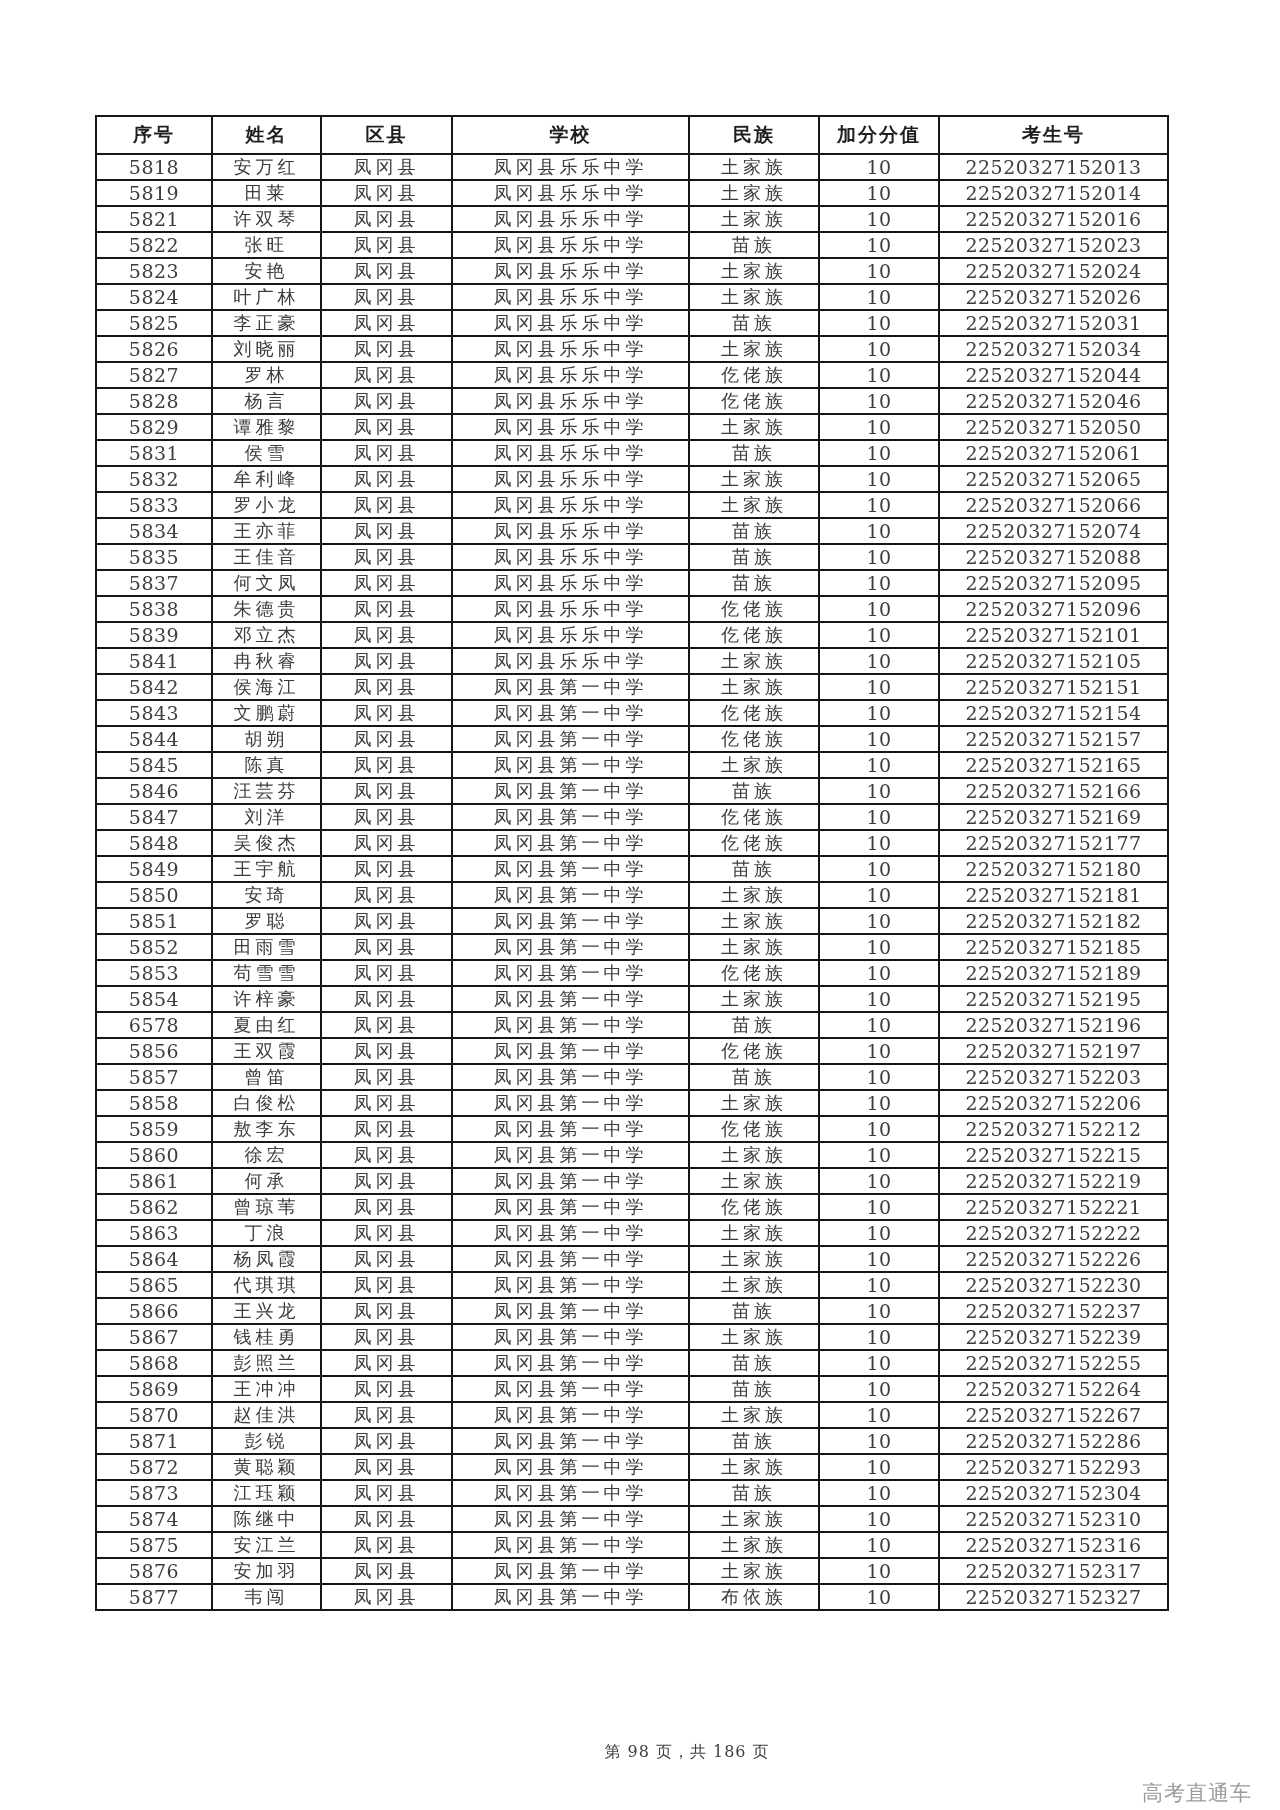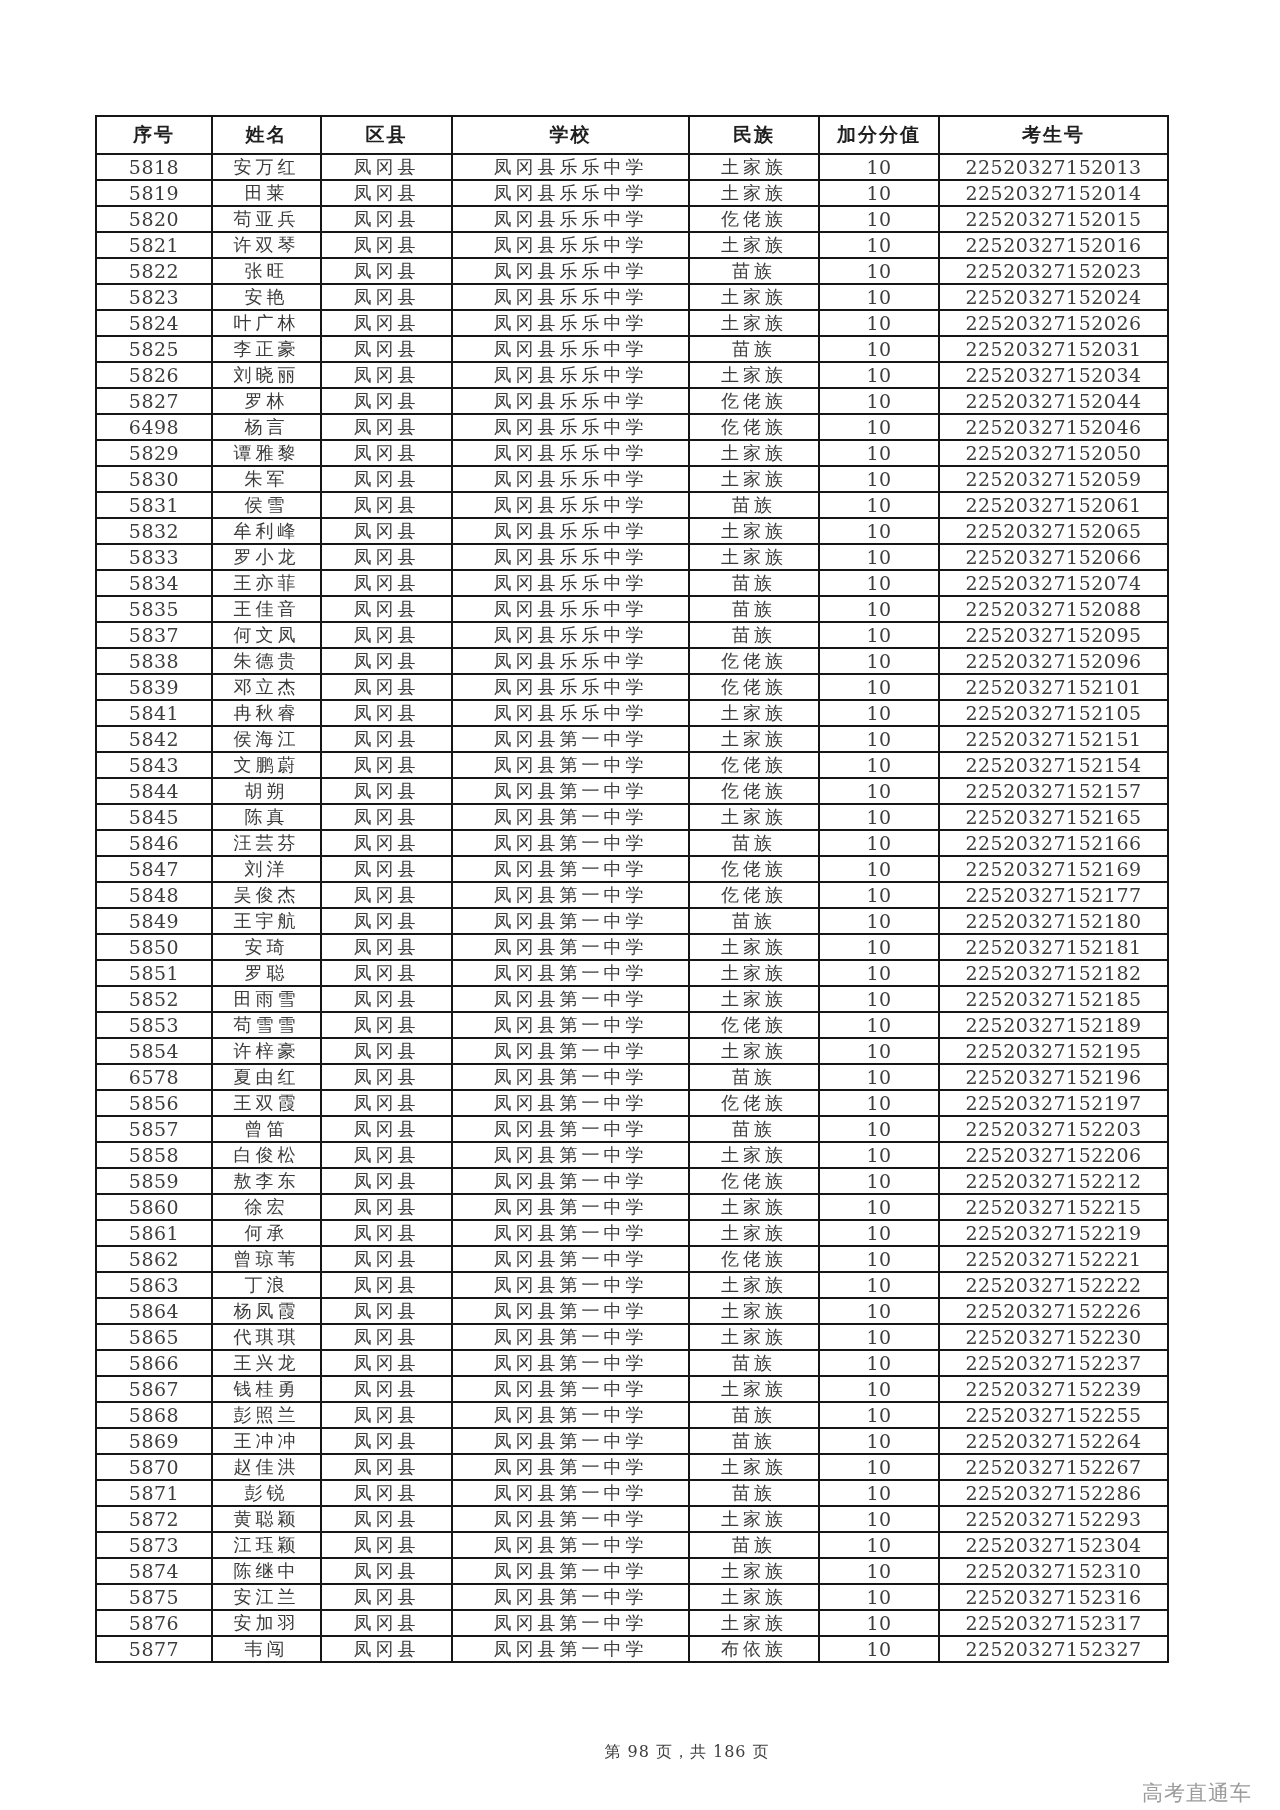--- a/index.html
+++ b/index.html
@@ -101,29 +101,20 @@
         <tr>
           <td class="num">5819</td>
           <td class="cjk">田莱</td>
           <td class="cjk">凤冈县</td>
           <td class="cjk">凤冈县乐乐中学</td>
           <td class="cjk">土家族</td>
           <td class="num">10</td>
           <td class="num">22520327152014</td>
         </tr>
         <tr>
-          <td class="num">5820</td>
-          <td class="cjk">苟亚兵</td>
-          <td class="cjk">凤冈县</td>
-          <td class="cjk">凤冈县乐乐中学</td>
-          <td class="cjk">仡佬族</td>
-          <td class="num">10</td>
-          <td class="num">22520327152015</td>
-        </tr>
-        <tr>
           <td class="num">5821</td>
           <td class="cjk">许双琴</td>
           <td class="cjk">凤冈县</td>
           <td class="cjk">凤冈县乐乐中学</td>
           <td class="cjk">土家族</td>
           <td class="num">10</td>
           <td class="num">22520327152016</td>
         </tr>
         <tr>
           <td class="num">5822</td>
@@ -173,45 +164,36 @@
         <tr>
           <td class="num">5827</td>
           <td class="cjk">罗林</td>
           <td class="cjk">凤冈县</td>
           <td class="cjk">凤冈县乐乐中学</td>
           <td class="cjk">仡佬族</td>
           <td class="num">10</td>
           <td class="num">22520327152044</td>
         </tr>
         <tr>
-          <td class="num">6498</td>
+          <td class="num">5828</td>
           <td class="cjk">杨言</td>
           <td class="cjk">凤冈县</td>
           <td class="cjk">凤冈县乐乐中学</td>
           <td class="cjk">仡佬族</td>
           <td class="num">10</td>
           <td class="num">22520327152046</td>
         </tr>
         <tr>
           <td class="num">5829</td>
           <td class="cjk">谭雅黎</td>
           <td class="cjk">凤冈县</td>
           <td class="cjk">凤冈县乐乐中学</td>
           <td class="cjk">土家族</td>
           <td class="num">10</td>
           <td class="num">22520327152050</td>
-        </tr>
-        <tr>
-          <td class="num">5830</td>
-          <td class="cjk">朱军</td>
-          <td class="cjk">凤冈县</td>
-          <td class="cjk">凤冈县乐乐中学</td>
-          <td class="cjk">土家族</td>
-          <td class="num">10</td>
-          <td class="num">22520327152059</td>
         </tr>
         <tr>
           <td class="num">5831</td>
           <td class="cjk">侯雪</td>
           <td class="cjk">凤冈县</td>
           <td class="cjk">凤冈县乐乐中学</td>
           <td class="cjk">苗族</td>
           <td class="num">10</td>
           <td class="num">22520327152061</td>
         </tr>

